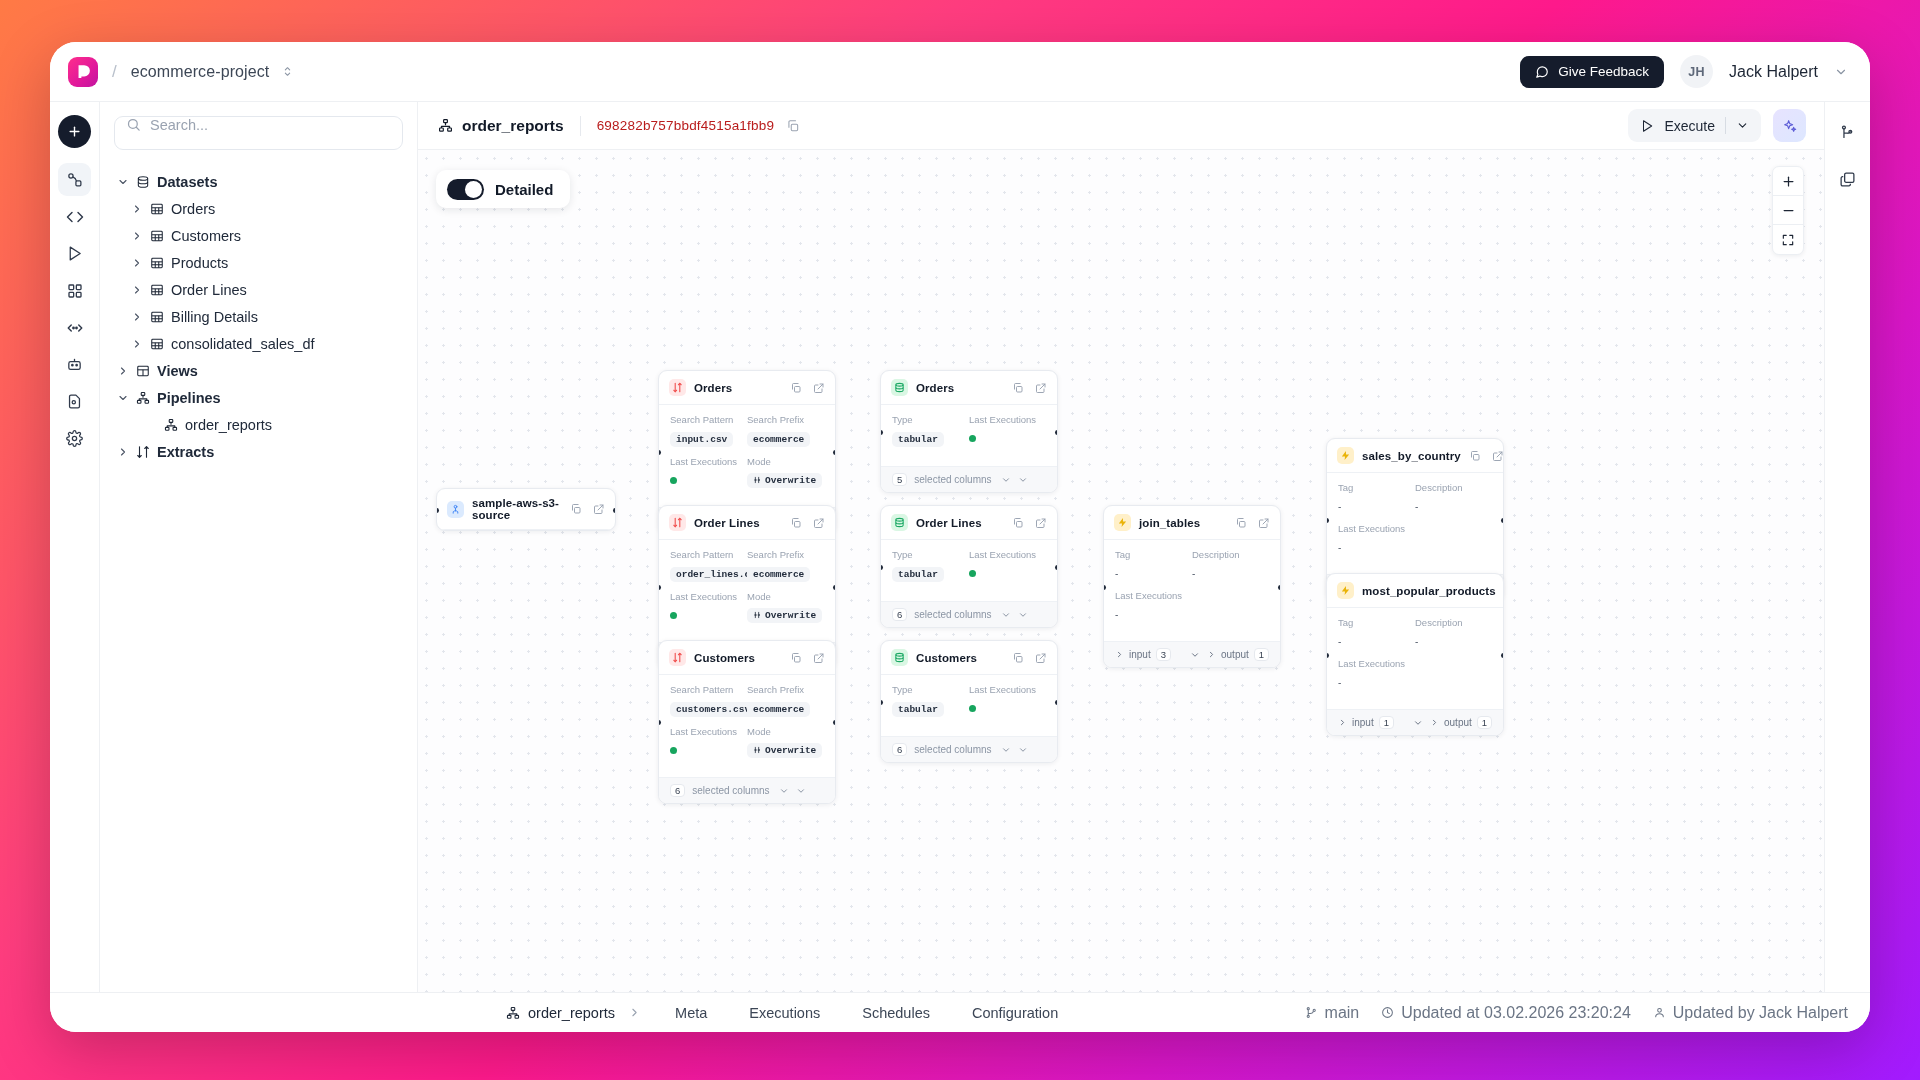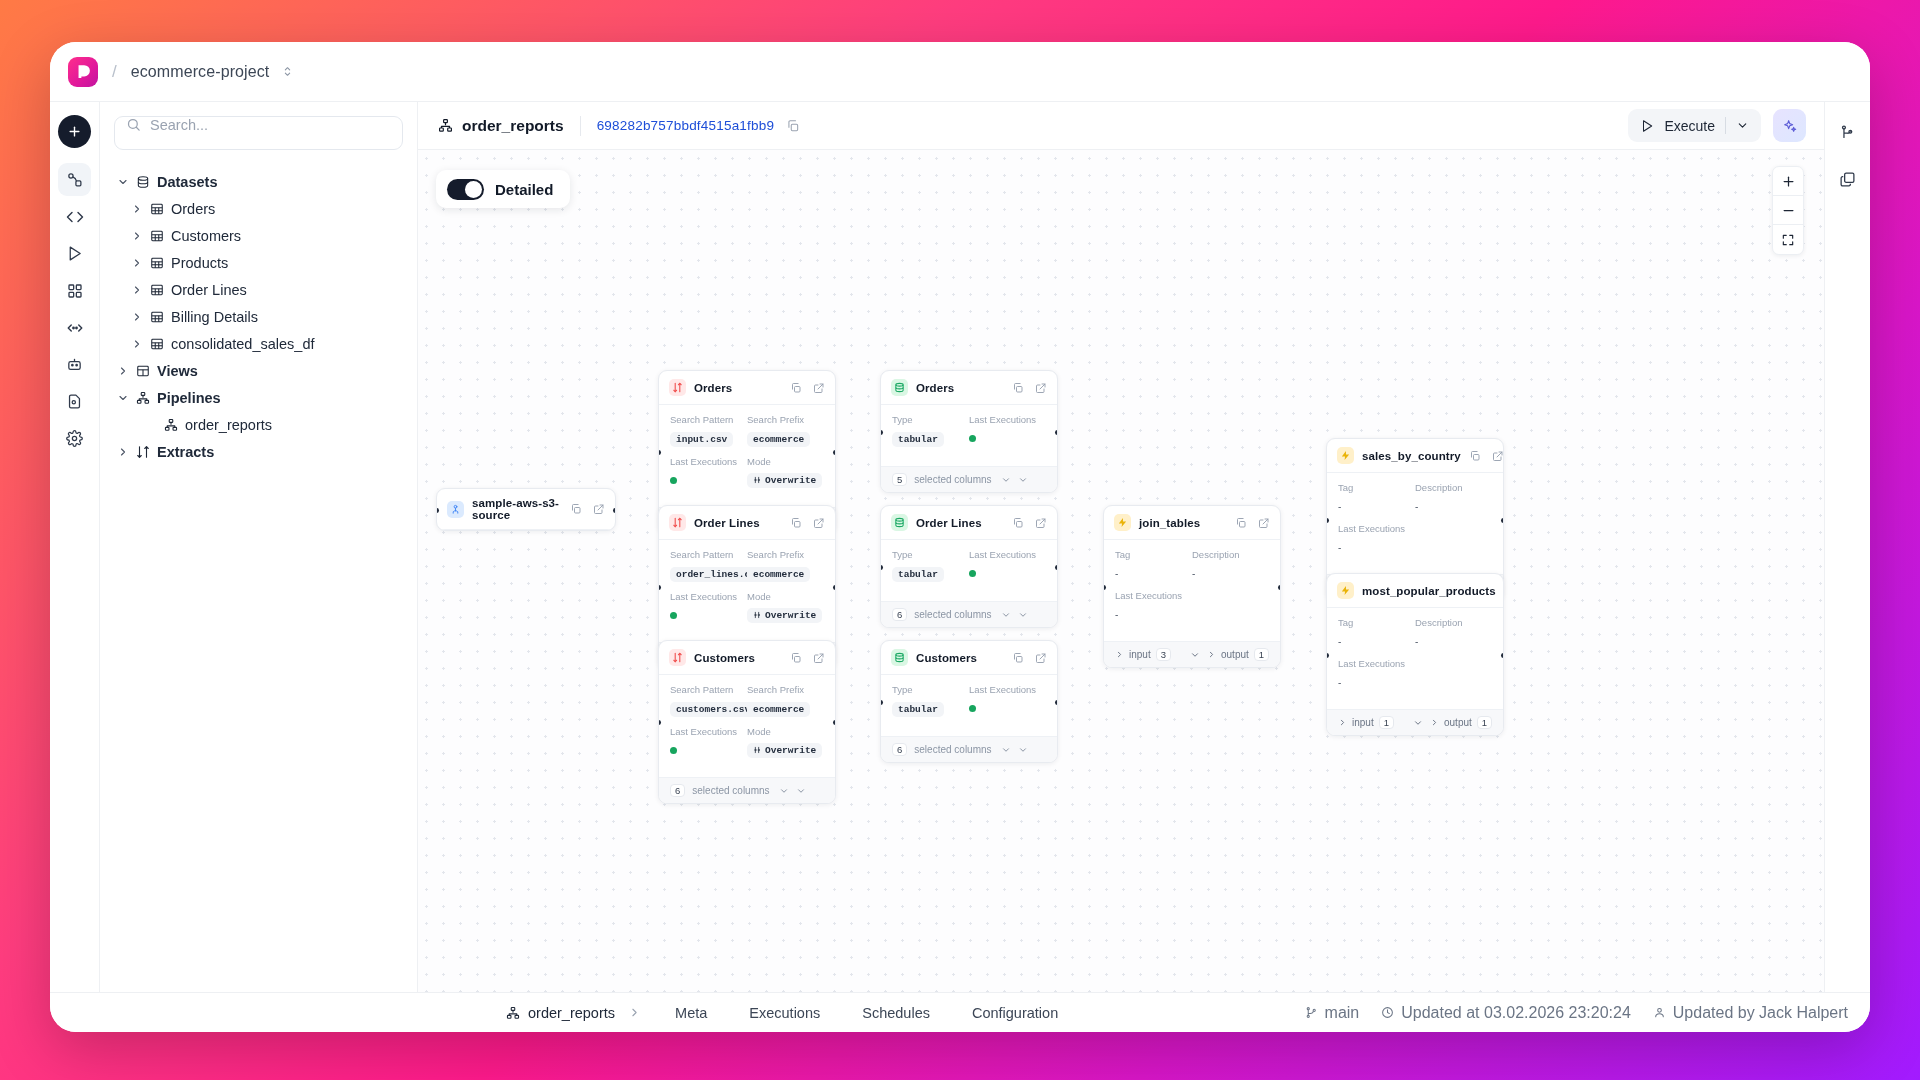--- a/index.html
+++ b/index.html
@@ -105,21 +105,21 @@
   
   .main { flex: 1; display: flex; flex-direction: column; min-width: 0; }
   .main-head {
     height: 48px; flex: 0 0 48px;
     border-bottom: 1px solid #eef0f3;
     display: flex; align-items: center; padding: 0 18px 0 20px;
     background: #fff;
   }
   .mh-title { display:flex; align-items:center; gap: 9px; font-size: 15.5px; font-weight: 700; color:#121a28; }
   .mh-sep { width:1px; height:20px; background:#e6e9ee; margin: 0 16px; }
-  .mh-id { font-size: 13.5px; color: #1d4ed8; letter-spacing:.2px; }
+  .mh-id { font-size: 13.5px; color: #b91c1c; letter-spacing:.2px; }
   .mh-copy { margin-left: 12px; color:#9aa3b1; display:flex; cursor:pointer; }
   .mh-right { margin-left:auto; display:flex; align-items:center; gap:12px; }
   .execute-btn {
     height: 33px; background:#f3f5f8; border-radius: 9px;
     display:flex; align-items:center; gap:10px; padding: 0 12px;
     font-size: 14px; color:#1d2635; cursor:pointer;
   }
   .exec-div { width:1px; height:17px; background:#d7dce3; }
   .ai-btn {
     width:33px; height:33px; border-radius:9px; cursor:pointer;
@@ -232,20 +232,37 @@
         </svg>
     </div>
     <span class="bc-slash">/</span>
     <span class="bc-project">ecommerce-project</span>
     <span class="bc-caret">
       <svg width="13" height="13" viewBox="0 0 24 24" fill="none" stroke="currentColor" stroke-width="2" stroke-linecap="round" stroke-linejoin="round">
           <polyline points="8 9 12 5 16 9"></polyline>
           <polyline points="16 15 12 19 8 15"></polyline>
         </svg>
     </span>
+    <div class="topbar-right">
+      <div class="feedback-btn">
+        <span style="display:flex">
+          <svg width="14" height="14" viewBox="0 0 24 24" fill="none" stroke="currentColor" stroke-width="2" stroke-linecap="round" stroke-linejoin="round">
+              <path d="M21 11.5a8.4 8.4 0 0 1-9 8.4 8.5 8.5 0 0 1-3.8-.9L3 21l1.9-5a8.4 8.4 0 0 1-.9-3.8 8.4 8.4 0 0 1 8.4-9 8.4 8.4 0 0 1 8.6 8.3z"></path>
+            </svg>
+        </span>
+        <span>Give Feedback</span>
+      </div>
+      <div class="avatar">JH</div>
+      <span class="user-name">Jack Halpert</span>
+      <span class="user-caret">
+        <svg width="14" height="14" viewBox="0 0 24 24" fill="none" stroke="currentColor" stroke-width="2" stroke-linecap="round" stroke-linejoin="round">
+            <polyline points="6 9 12 15 18 9"></polyline>
+          </svg>
+      </span>
+    </div>
   </div>
 
   <div class="body-row">
 
     <div class="rail">
       <div class="rail-add">
         <svg width="15" height="15" viewBox="0 0 24 24" fill="none" stroke="currentColor" stroke-width="2.2" stroke-linecap="round">
             <line x1="12" y1="5" x2="12" y2="19"></line>
             <line x1="5" y1="12" x2="19" y2="12"></line>
           </svg>

